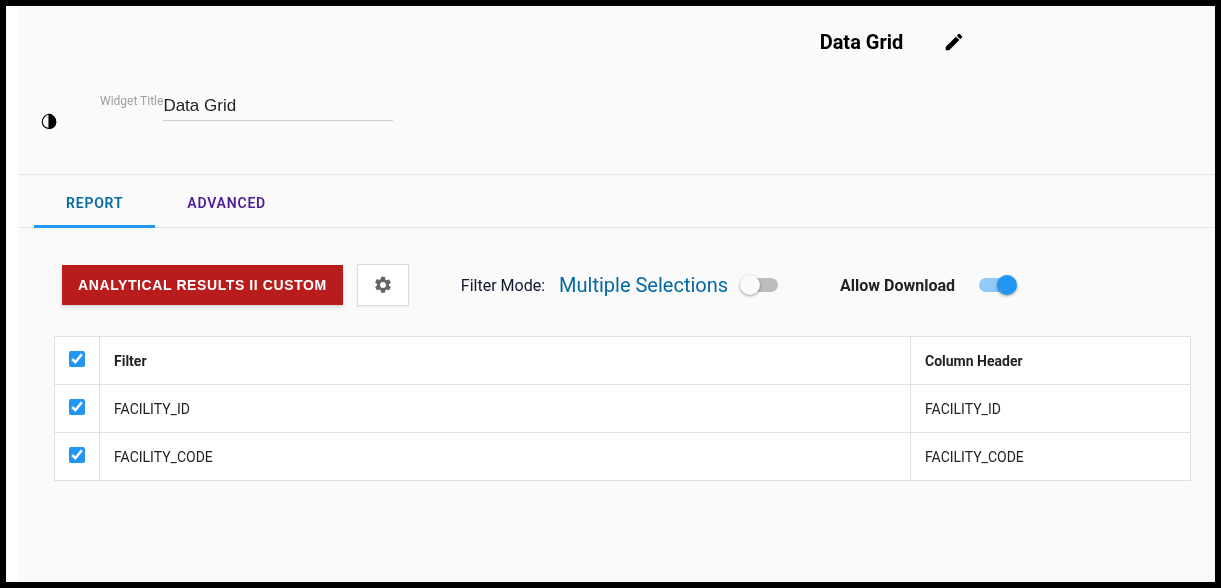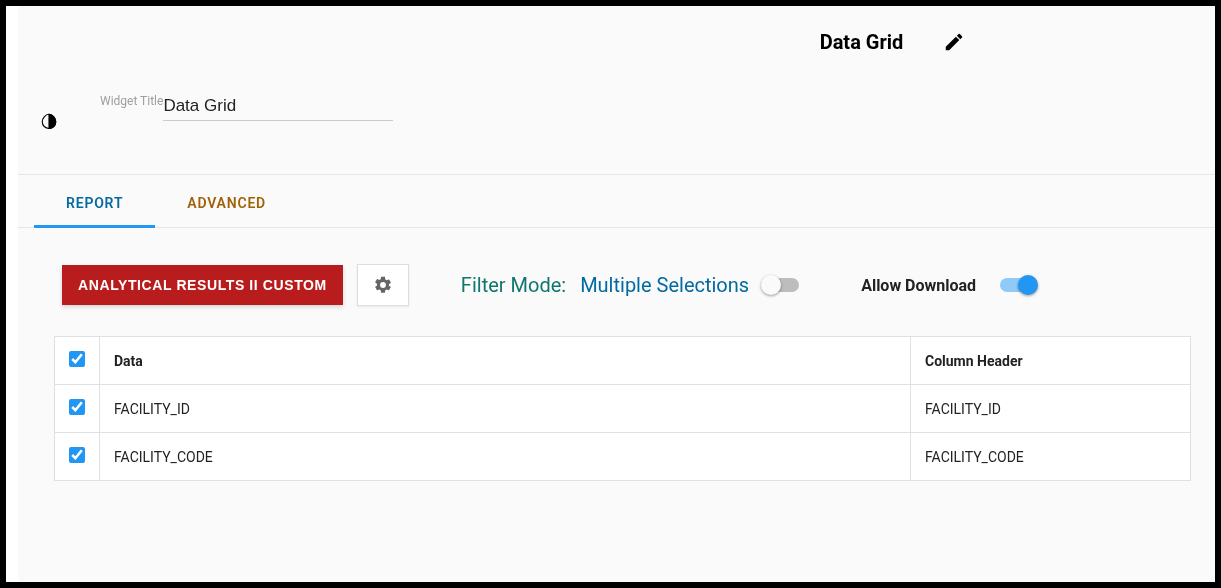--- a/index.html
+++ b/index.html
@@ -76,21 +76,21 @@
       display: flex;
       padding: 0 16px;
       border-bottom: 1px solid #e6e6e6;
       margin-top: 0;
     }
     .tab {
       padding: 20px 32px 16px 32px;
       font-size: 14px;
       font-weight: 600;
       letter-spacing: 0.8px;
-      color: #a16207;
+      color: #4c1d95;
       cursor: pointer;
       position: relative;
     }
     .tab.active {
       color: #0369a1;
     }
     .tab.active::after {
       content: "";
       position: absolute;
       left: 0;
@@ -127,22 +127,22 @@
       cursor: pointer;
       box-shadow: 0 1px 2px rgba(0,0,0,0.08);
     }
     .filter-group {
       display: flex;
       align-items: center;
       margin-left: 38px;
       gap: 14px;
     }
     .filter-label {
-      font-size: 20px;
-      color: #0f766e;
+      font-size: 16px;
+      color: #0f172a;
     }
     .filter-value {
       font-size: 20px;
       color: #0369a1;
     }
     .toggle {
       position: relative;
       width: 36px;
       height: 14px;
       background: #bdbdbd;
@@ -268,21 +268,21 @@
     </div>
   </div>
 
   <div class="table-wrap">
     <table>
       <thead>
         <tr>
           <th class="checkbox-cell">
             <input type="checkbox" checked="" style="">
           </th>
-          <th>Data</th>
+          <th>Filter</th>
           <th class="col-header">Column Header</th>
         </tr>
       </thead>
       <tbody>
         <tr>
           <td class="checkbox-cell">
             <input type="checkbox" checked="" style="">
           </td>
           <td>FACILITY_ID</td>
           <td>FACILITY_ID</td>

